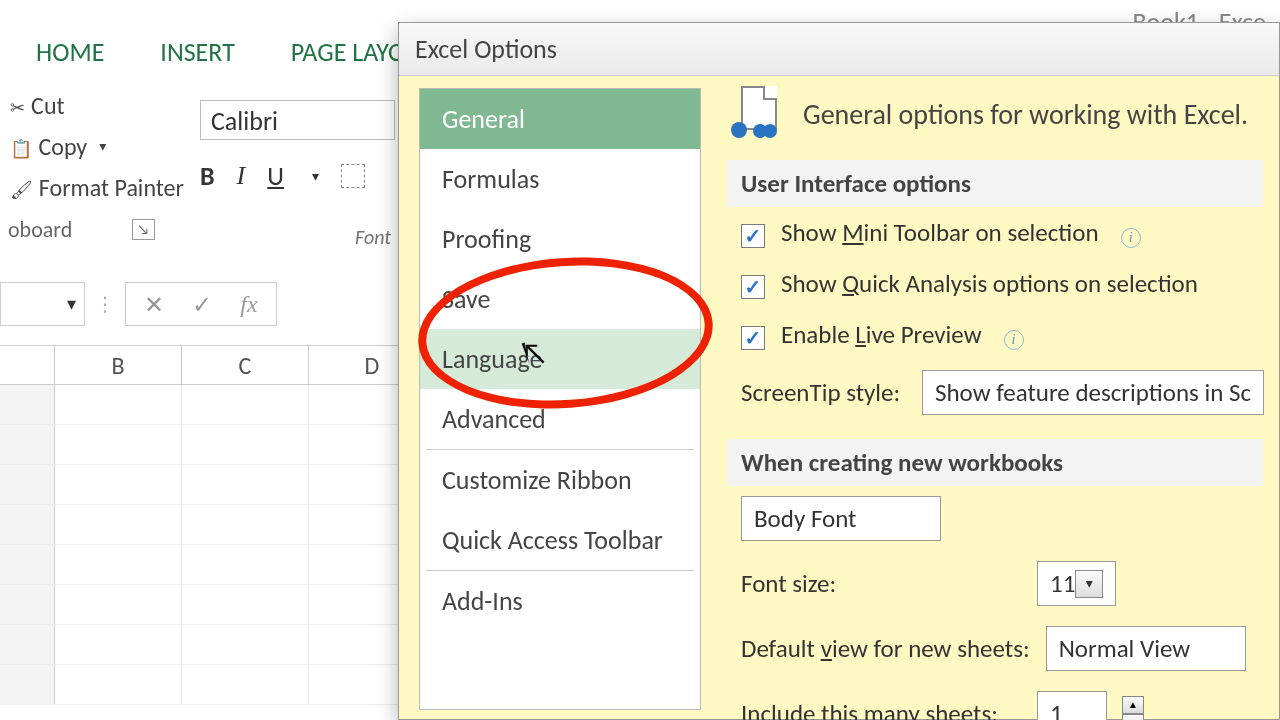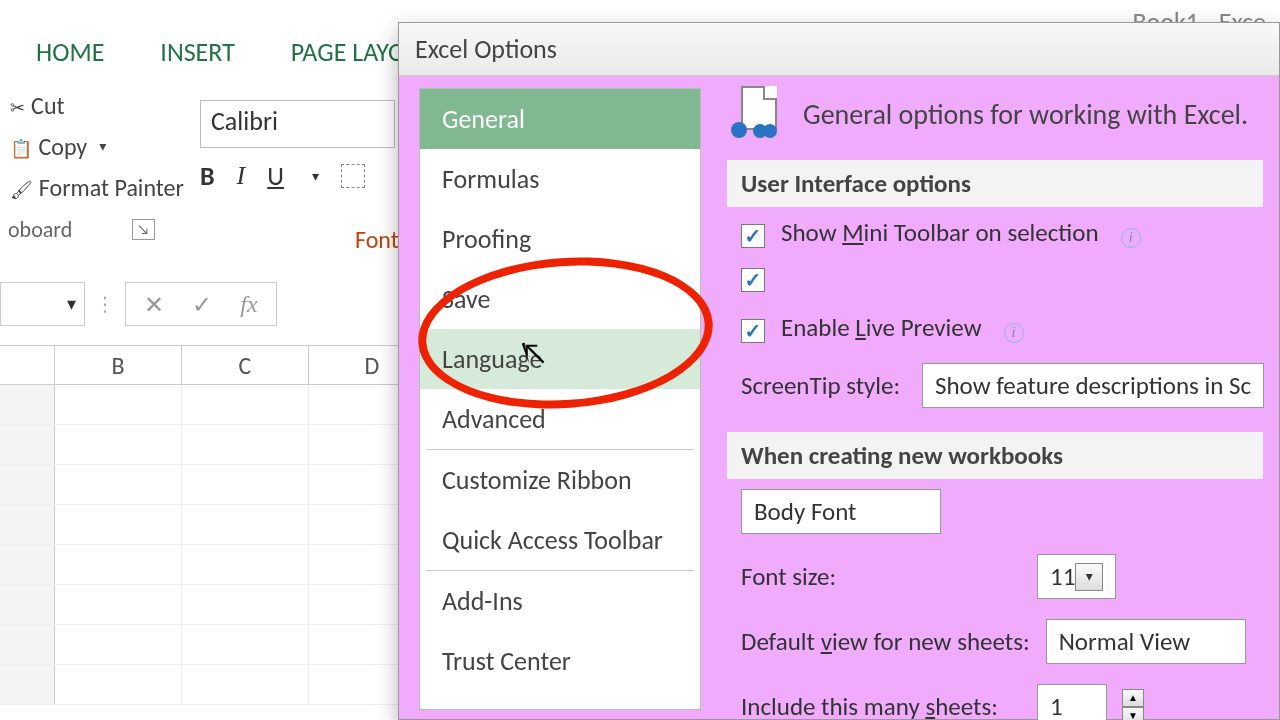--- a/index.html
+++ b/index.html
@@ -17,26 +17,26 @@
   .clip-group { position: absolute; top: 85px; left: 0; width: 195px; }
   .clip-item { display: flex; align-items: center; gap: 6px; font-size: 24px; color: #444; padding: 6px 10px; }
   .scissors-icon::before { content: "✂"; font-size: 18px; }
   .copy-icon::before { content: "📋"; font-size: 18px; }
   .brush-icon::before { content: "🖌"; font-size: 18px; }
   .dd-arrow { font-size: 14px; margin-left: 6px; }
   .group-label { font-size: 22px; color: #666; padding: 4px 8px; margin-top: 4px; display: flex; align-items: center; gap: 60px; }
   .dialog-launch { font-size: 14px; border: 1px solid #999; padding: 1px 4px; }
 
   
-  .font-box { position: absolute; top: 100px; left: 200px; width: 195px; height: 48px; border: 1px solid #bbb; padding: 4px 10px; font-size: 26px; background: #fff; }
+  .font-box { position: absolute; top: 100px; left: 200px; width: 195px; height: 40px; border: 1px solid #bbb; padding: 4px 10px; font-size: 26px; background: #fff; }
   .font-btns { position: absolute; top: 160px; left: 200px; display: flex; gap: 22px; align-items: center; font-size: 26px; }
   .font-btns .b { font-weight: bold; }
   .font-btns .i { font-style: italic; font-family: "Times New Roman", serif; }
   .font-btns .u { text-decoration: underline; }
-  .font-group-label { position: absolute; top: 225px; left: 355px; font-size: 24px; color: #c2410c; }
+  .font-group-label { position: absolute; top: 225px; left: 355px; font-size: 20px; color: #737373; font-style: italic; }
 
   
   .namebox-row { position: absolute; top: 282px; left: 0; display: flex; align-items: center; height: 44px; }
   .namebox { width: 85px; height: 44px; border: 1px solid #ccc; display: flex; align-items: center; justify-content: flex-end; padding-right: 8px; font-size: 18px; }
   .sep-v { width: 40px; text-align: center; font-size: 20px; color: #aaa; }
   .fx-box { display: flex; gap: 28px; align-items: center; border: 1px solid #ccc; height: 44px; padding: 0 18px; }
   .fx-box span { font-size: 24px; color: #999; }
   .fx-label { font-style: italic; font-family: "Times New Roman", serif; }
 
   
@@ -44,21 +44,21 @@
   .col-headers div { width: 127px; border-right: 1px solid #ccc; text-align: center; font-size: 24px; color: #555; line-height: 40px; }
   .col-headers div:first-child { width: 55px; }
 
   
   .grid { position: absolute; top: 385px; left: 0; }
   .grid .row { display: flex; height: 40px; border-bottom: 1px solid #eee; }
   .grid .row div { width: 127px; border-right: 1px solid #eee; }
   .grid .row div:first-child { width: 55px; border-right: 1px solid #ccc; background: #f4f4f4; }
 
   
-  .dlg { position: absolute; top: 22px; left: 398px; width: 882px; height: 698px; background: #f0abfc; border: 1px solid #999; box-shadow: 0 8px 20px rgba(0,0,0,.3); }
+  .dlg { position: absolute; top: 22px; left: 398px; width: 882px; height: 698px; background: #fef9c3; border: 1px solid #999; box-shadow: 0 8px 20px rgba(0,0,0,.3); }
   .dlg-title { background: linear-gradient(#f8f8f8,#eaeaea); padding: 10px 16px; font-size: 26px; color: #444; border-bottom: 1px solid #ccc; }
 
   .dlg-body { display: flex; height: calc(100% - 50px); }
 
   
   .dlg-nav { width: 282px; border: 1px solid #bbb; margin: 12px 10px 12px 20px; background: #fff; }
   .nav-item { padding: 14px 22px; font-size: 26px; color: #444; }
   .nav-item.sel { background: #7fb891; color: #fff; }
   .nav-item.hov { background: #d6ead9; }
   .nav-sep { border-top: 1px solid #ccc; margin: 0 6px; }
@@ -213,21 +213,20 @@
       <div class="nav-item">Formulas</div>
       <div class="nav-item">Proofing</div>
       <div class="nav-item">Save</div>
       <div class="nav-item hov">Language</div>
       <div class="nav-item">Advanced</div>
       <div class="nav-sep"></div>
       <div class="nav-item">Customize Ribbon</div>
       <div class="nav-item">Quick Access Toolbar</div>
       <div class="nav-sep"></div>
       <div class="nav-item">Add-Ins</div>
-      <div class="nav-item">Trust Center</div>
     </div>
 
     <div class="dlg-pane">
       <div class="pane-hdr">
         <div class="opt-icon">
           <div class="doc"></div>
             <div class="gear"></div>
             <div class="ppl"></div>
         </div>
         <span>General options for working with Excel.</span>
@@ -235,20 +234,21 @@
 
       <div class="section-hdr">User Interface options</div>
 
       <div class="chk-row">
         <span class="chk"></span>
         <span><span>Show </span><span class="ul">M</span><span>ini Toolbar on selection</span></span>
         <span class="info"></span>
       </div>
       <div class="chk-row">
         <span class="chk"></span>
+        <span><span>Show </span><span class="ul">Q</span><span>uick Analysis options on selection</span></span>
       </div>
       <div class="chk-row">
         <span class="chk"></span>
         <span><span>Enable </span><span class="ul">L</span><span>ive Preview</span></span>
         <span class="info"></span>
       </div>
       <div class="field-row">
         <label style="min-width:165px">ScreenTip style:</label>
         <div class="combo wide">
             <span>Show feature descriptions in Sc</span>

